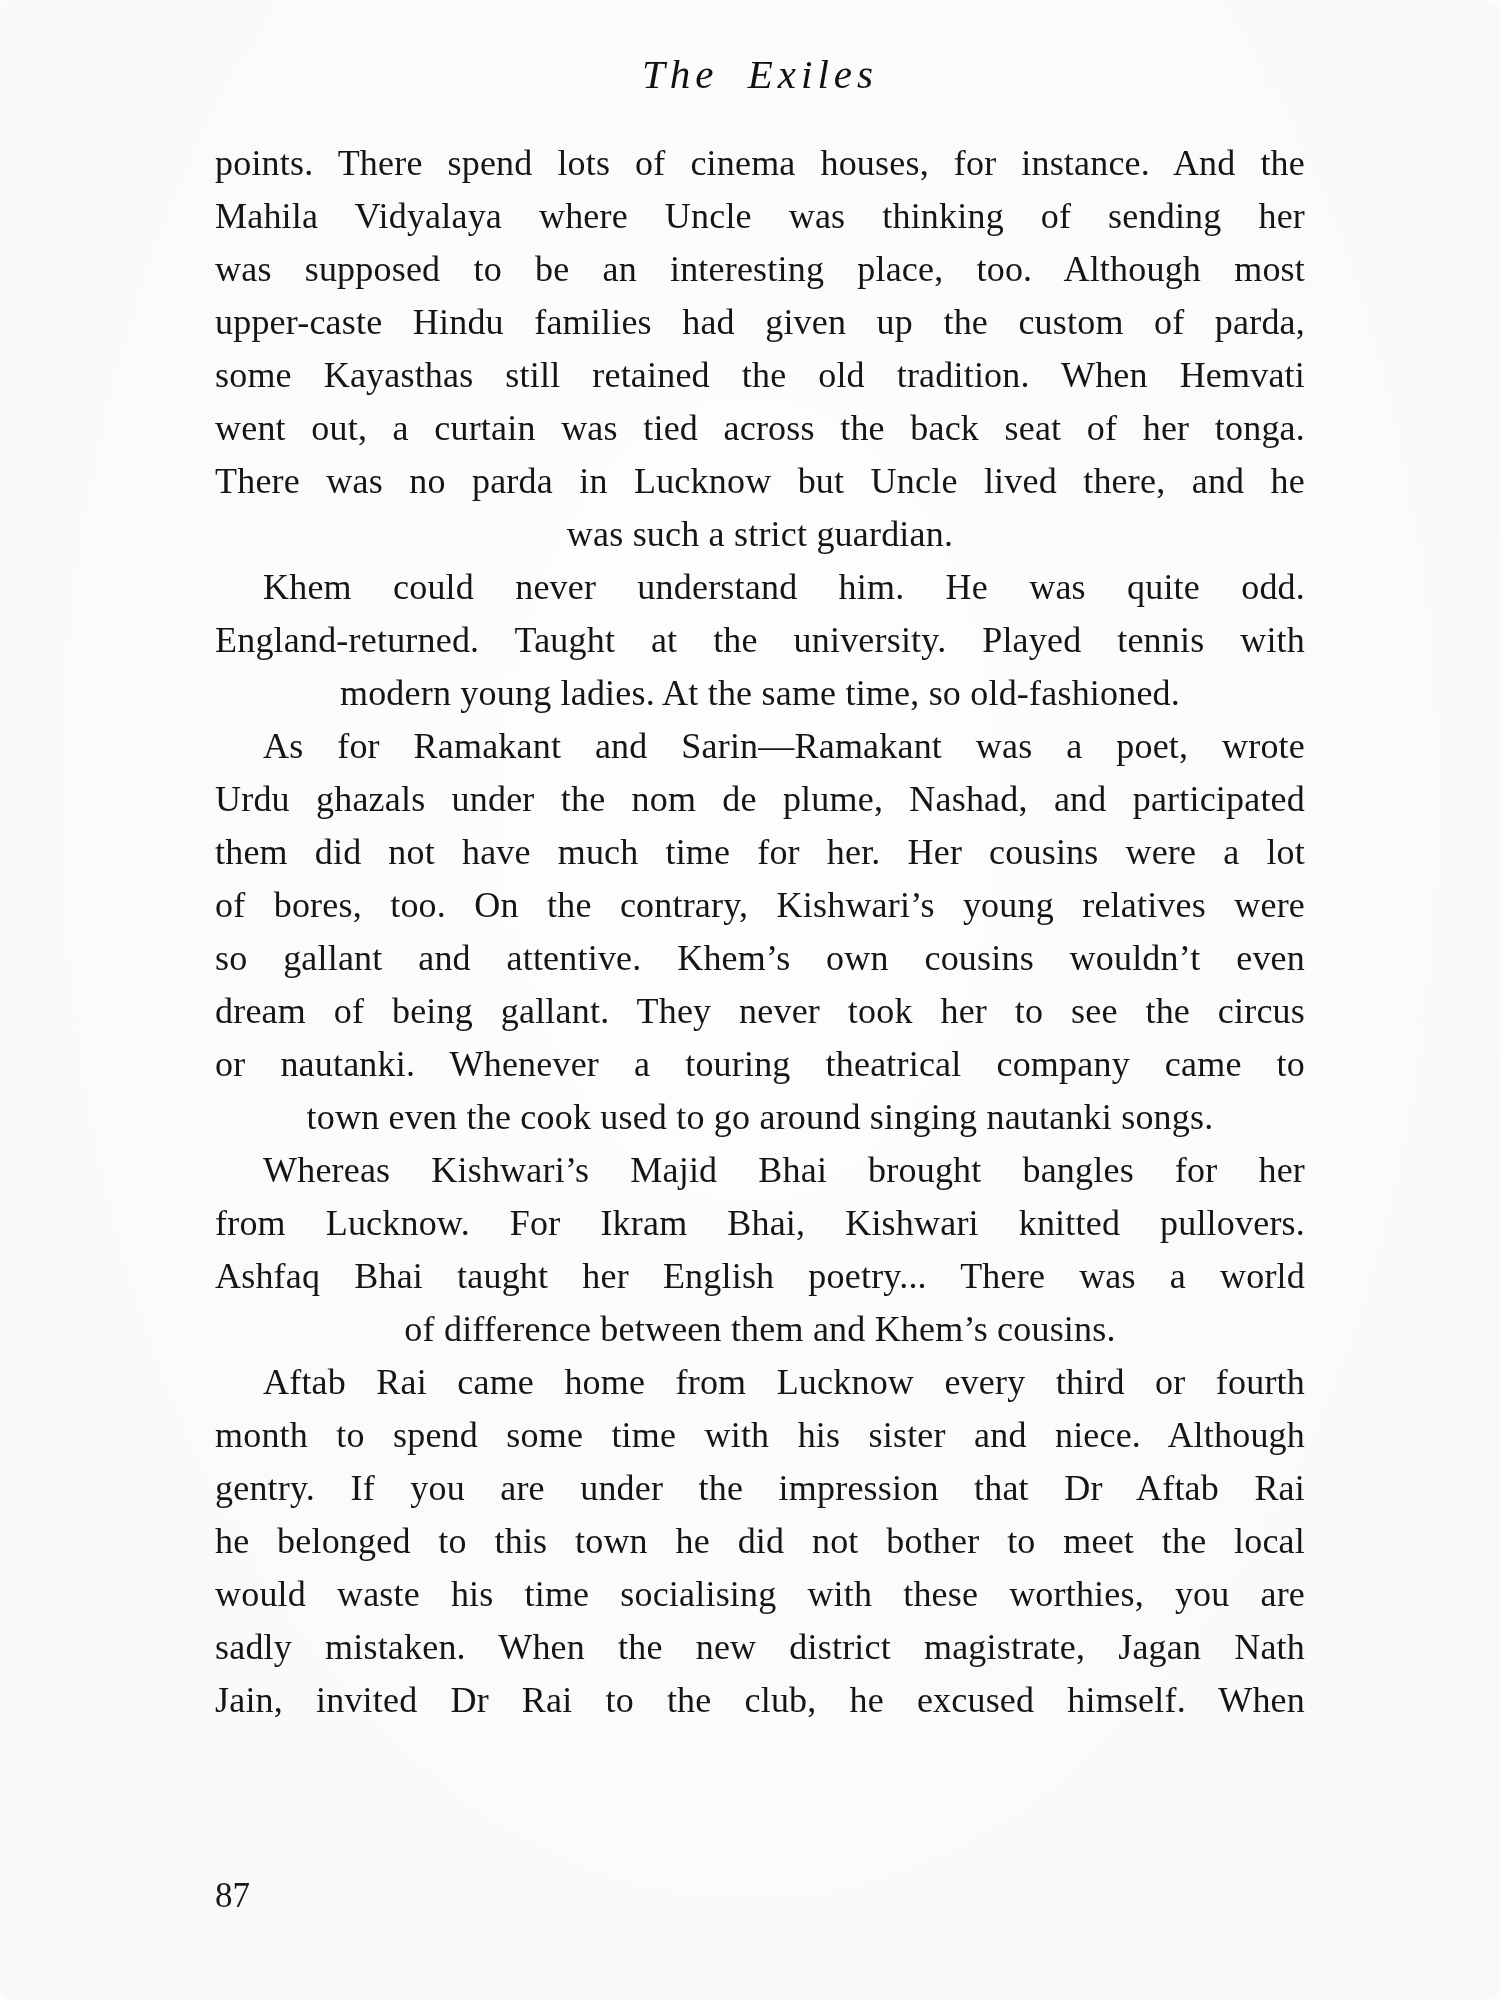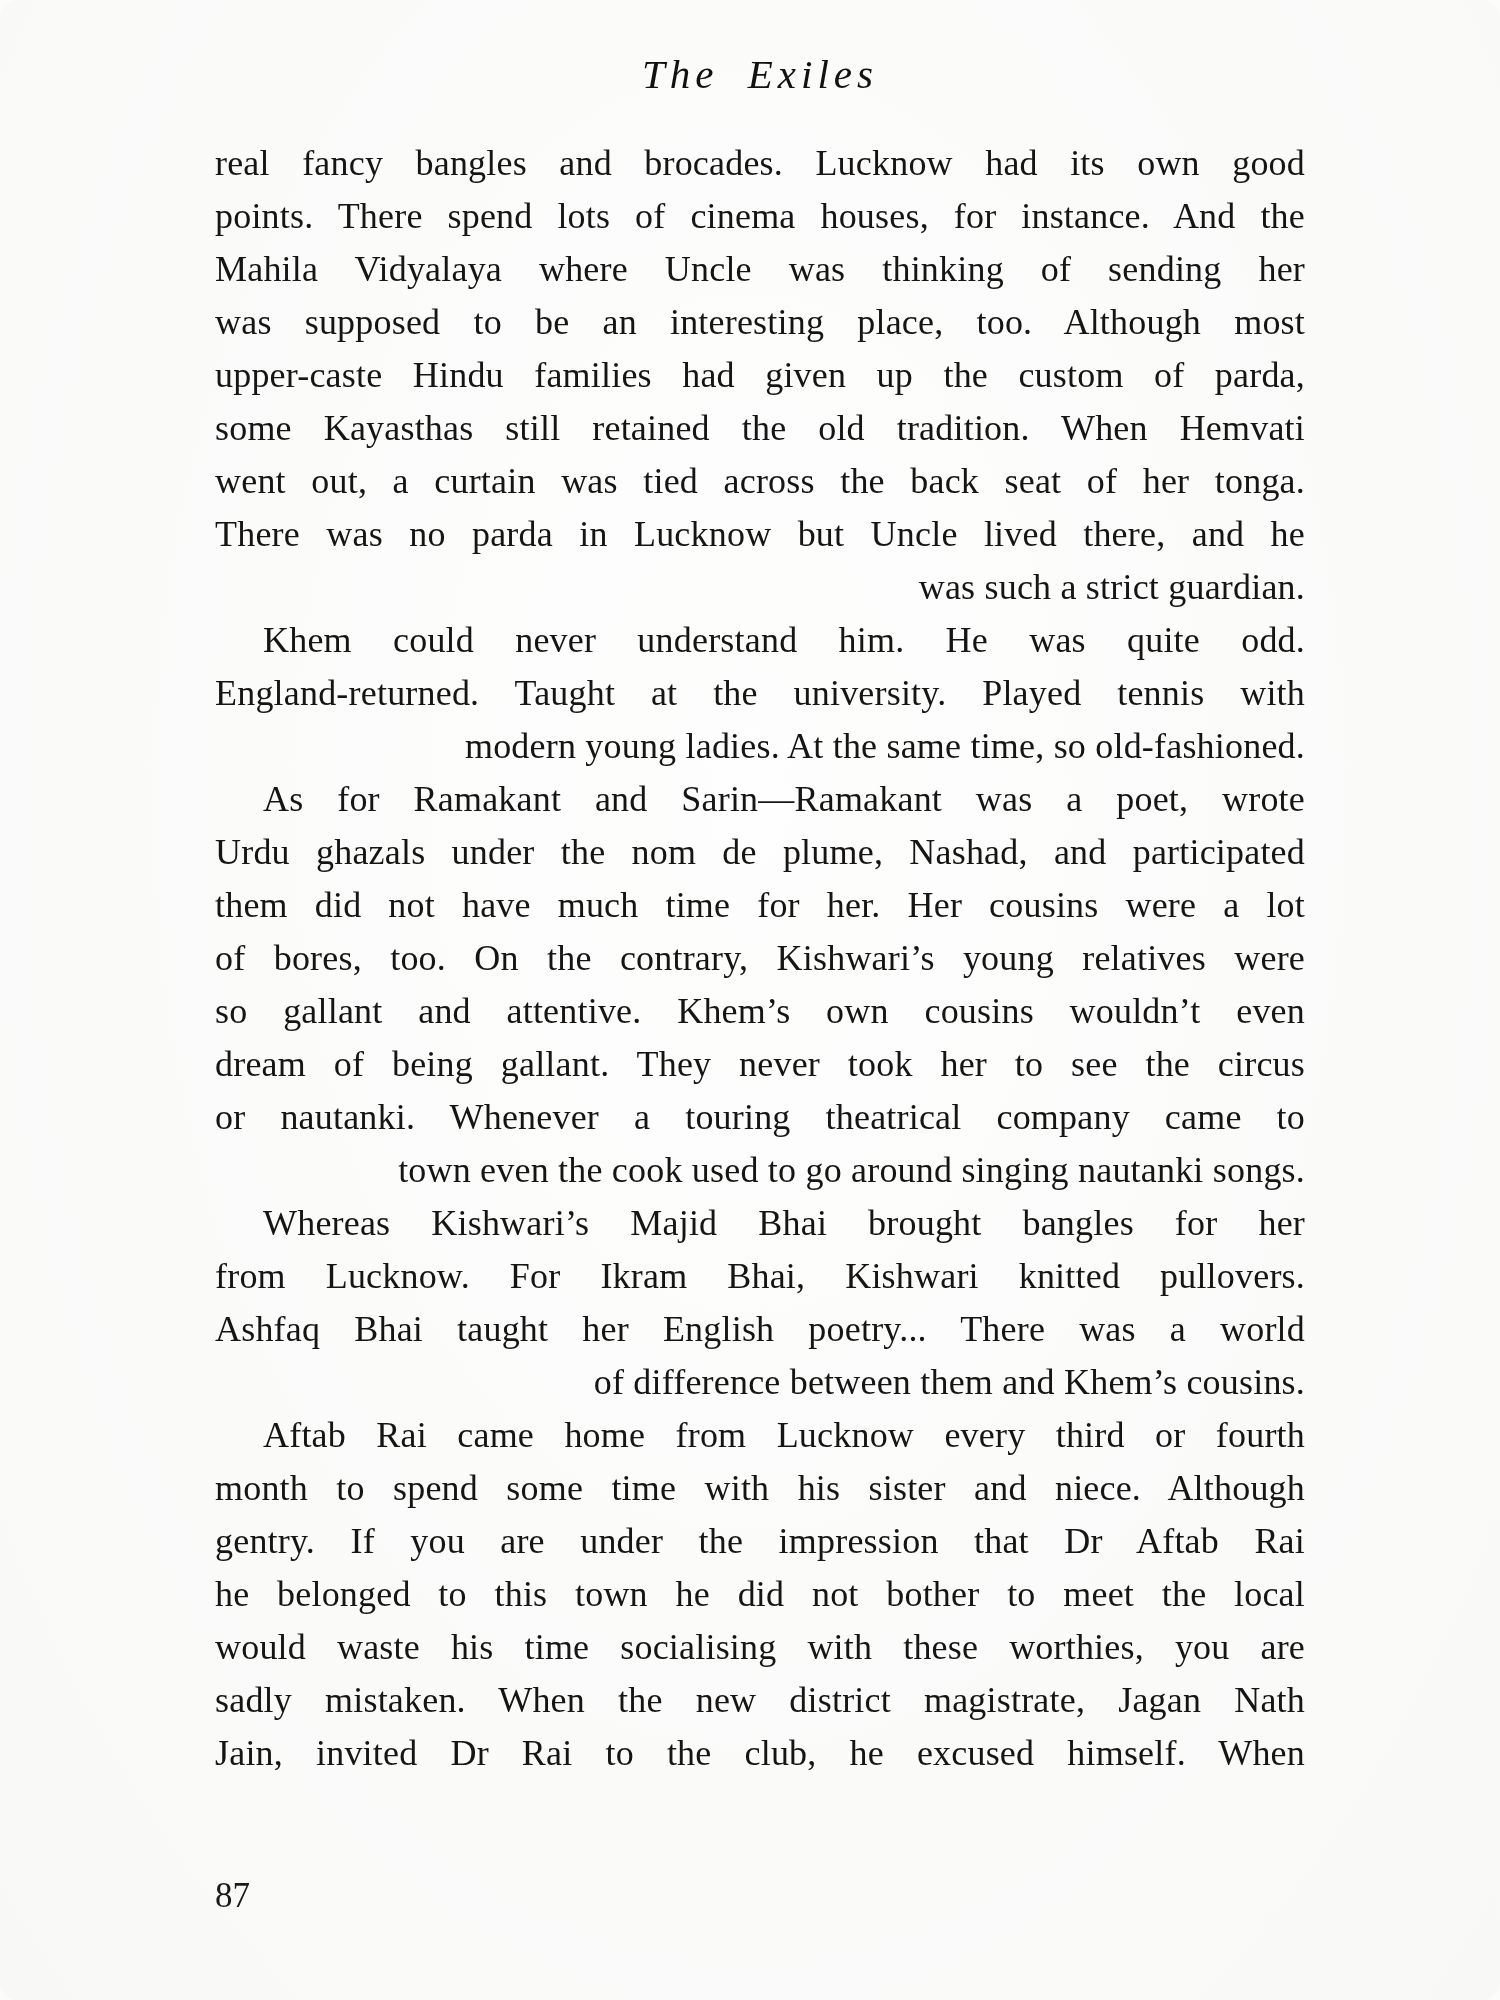--- a/index.html
+++ b/index.html
@@ -40,21 +40,21 @@
     top: 137px;
     left: 215px;
     width: 1090px;
     font-size: 36px;
     line-height: 53px;
     letter-spacing: 0.2px;
   }
   .para { margin: 0; }
   .line {
     white-space: normal;
-    text-align: right;
+    text-align: center;
     text-justify: inter-word;
   }
   .line.j {
     text-align: justify;
     text-align-last: justify;
   }
   .line.ind {
     padding-left: 48px;
   }
   .page-number {
@@ -67,21 +67,20 @@
   }
 </style>
 </head>
 <body>
 
 <div class="page">
   <div class="running-header">The Exiles</div>
 
   <div class="body-text">
       <div class="para">
-        <div class="line j">real fancy bangles and brocades. Lucknow had its own good</div>
         <div class="line j">points. There spend lots of cinema houses, for instance. And the</div>
         <div class="line j">Mahila Vidyalaya where Uncle was thinking of sending her</div>
         <div class="line j">was supposed to be an interesting place, too. Although most</div>
         <div class="line j">upper-caste Hindu families had given up the custom of parda,</div>
         <div class="line j">some Kayasthas still retained the old tradition. When Hemvati</div>
         <div class="line j">went out, a curtain was tied across the back seat of her tonga.</div>
         <div class="line j">There was no parda in Lucknow but Uncle lived there, and he</div>
         <div class="line">was such a strict guardian.</div>
       </div>
       <div class="para">

